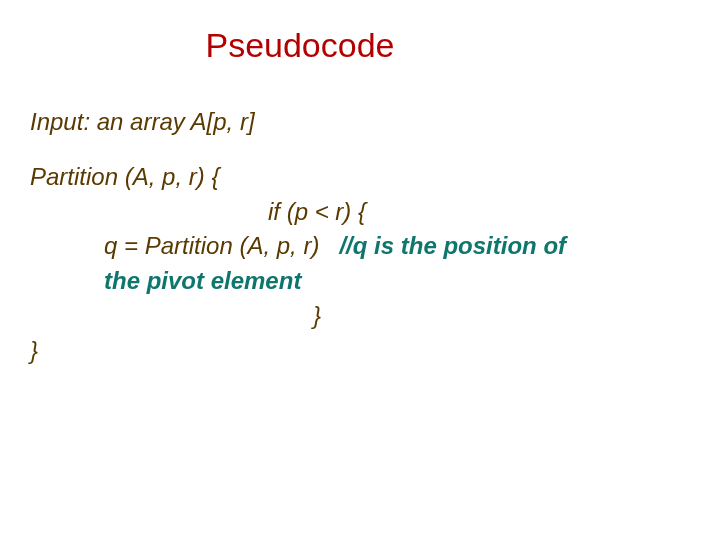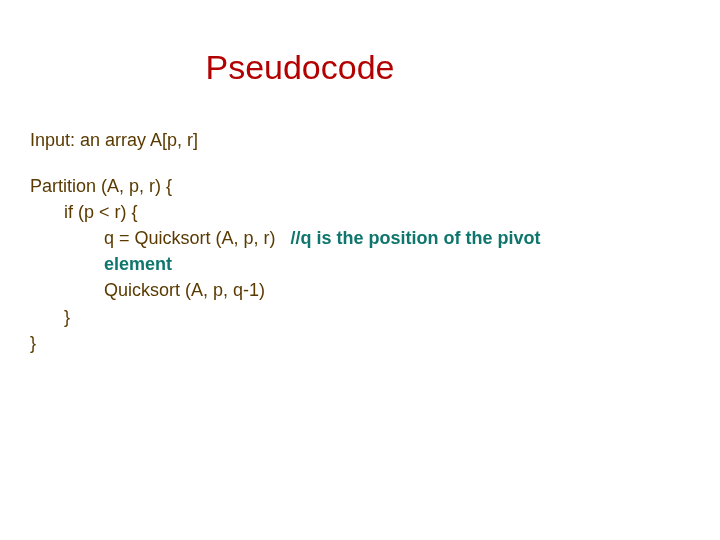--- a/index.html
+++ b/index.html
@@ -10,51 +10,51 @@
     background: #ffffff;
     font-family: Arial, Helvetica, sans-serif;
     color: #000000;
     overflow: hidden;
   }
   .slide {
     width: 600px;
     height: 540px;
     position: relative;
     box-sizing: border-box;
-    padding: 48px 30px 30px 30px;
+    padding: 26px 30px 30px 30px;
   }
   .title {
     text-align: center;
     font-size: 34px;
     color: #b30000;
     font-weight: 400;
     margin-bottom: 40px;
   }
   .body {
-    font-size: 18px;
+    font-size: 24px;
     line-height: 1.45;
     color: #5a3a00;
+    font-style: italic;
   }
   .l0 { margin-left: 0; }
-  .l1 { margin-left: 34px; }
+  .l1 { margin-left: 34px; text-align: center; }
   .l2 { margin-left: 74px; }
   .spacer { height: 20px; }
   .comment { font-weight: 700; color: #0f766e; }
 </style>
 </head>
 <body>
 
 <div class="slide">
   <div class="title">Pseudocode</div>
 
   <div class="body">
     <div class="l0">Input: an array A[p, r]</div>
     <div class="spacer"></div>
     <div class="l0">Partition (A, p, r) {</div>
     <div class="l1">if (p &lt; r) {</div>
     <div class="l2">
-      <span>q = Quicksort (A, p, r)</span>&nbsp;&nbsp;&nbsp;<span class="comment">//q is the position of the pivot element</span>
+      <span>q = Partition (A, p, r)</span>&nbsp;&nbsp;&nbsp;<span class="comment">//q is the position of the pivot element</span>
     </div>
-    <div class="l2">Quicksort (A, p, q-1)</div>
     <div class="l1">}</div>
     <div class="l0">}</div>
   </div>
 </div>
 
 </body></html>

